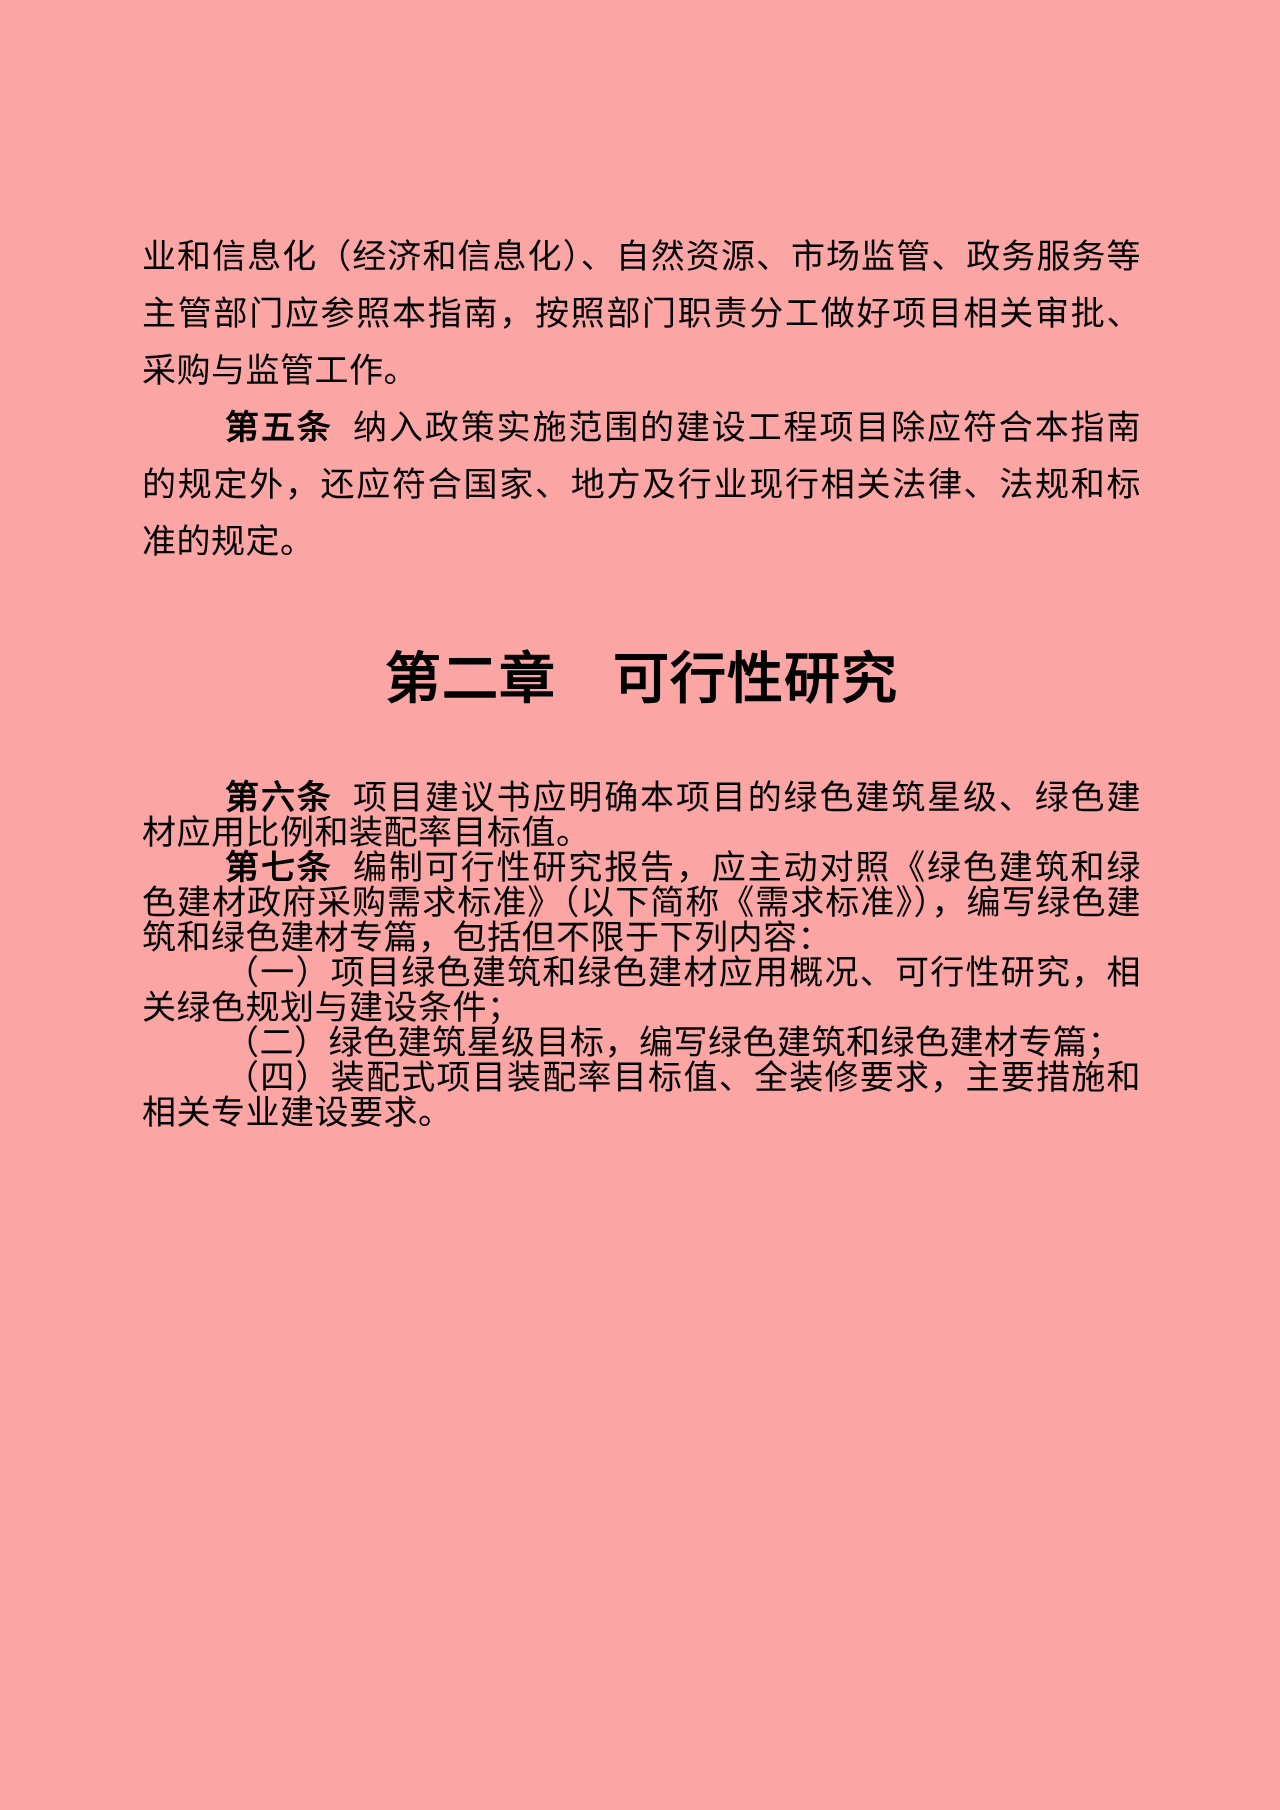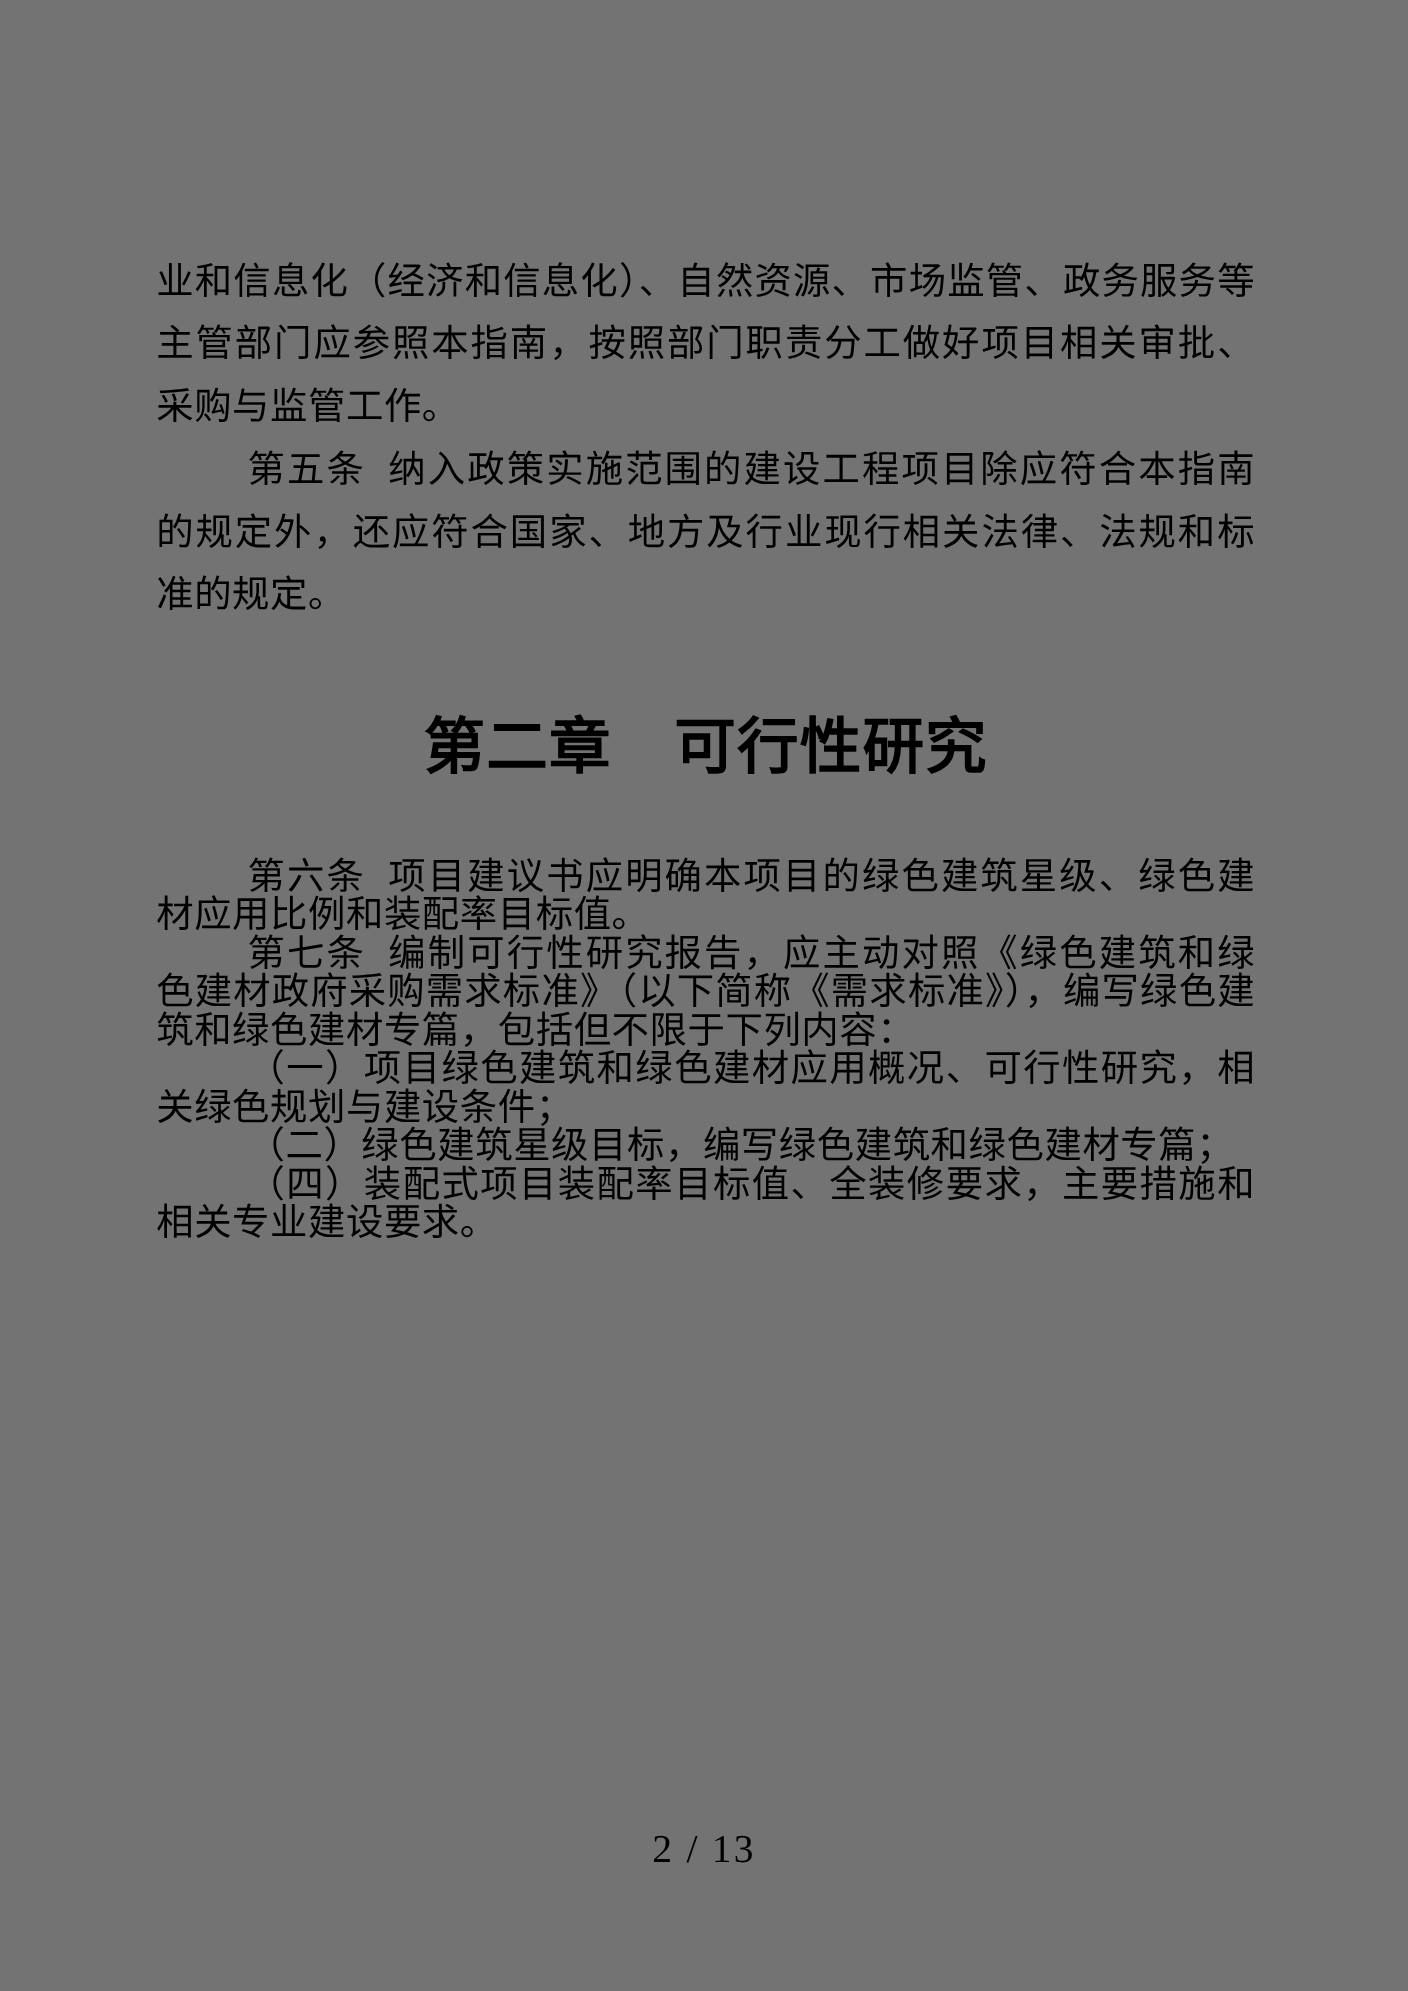--- a/index.html
+++ b/index.html
@@ -11,21 +11,21 @@
     height: 1810px;
     position: relative;
     background: #ffffff;
     color: #000000;
     overflow: hidden;
     font-family: "Liberation Serif", "DejaVu Serif", serif;
   }
   .doc-page {
     position: absolute;
     inset: 0;
-    background: #737373;
+    background: #fca5a5;
   }
   .doc-body {
     position: absolute;
     left: 142px;
     top: 228px;
     width: 999px;
     font-size: 34px;
     line-height: 57px;
     letter-spacing: 0.5px;
     text-align: justify;
@@ -36,21 +36,21 @@
   }
   .para {
     margin: 0;
     padding: 0;
     text-indent: 83px;
   }
   .para.no-indent {
     text-indent: 0;
   }
   .lead {
-    font-weight: 400;
+    font-weight: 700;
     font-family: "Liberation Sans", "DejaVu Sans", sans-serif;
     margin-right: 0.6em;
   }
   .chapter-heading {
     font-family: "Liberation Sans", "DejaVu Sans", sans-serif;
     font-weight: 700;
     font-size: 56px;
     line-height: 58px;
     letter-spacing: 1px;
     text-align: center;
@@ -95,17 +95,14 @@
 
       <p class="para"><span class="ptext">（二）绿色建筑星级目标，编写绿色建筑和绿色建材专篇；</span></p>
 
 
       <p class="para"><span class="ptext">（四）装配式项目装配率目标值、全装修要求，主要措施和相关专业建设要求。</span></p>
 
 
     </div>
   </div>
 
-  <footer class="page-footer">
-    <span class="page-number">2 / 13</span>
-  </footer>
 
 </main>
 
 </body></html>

